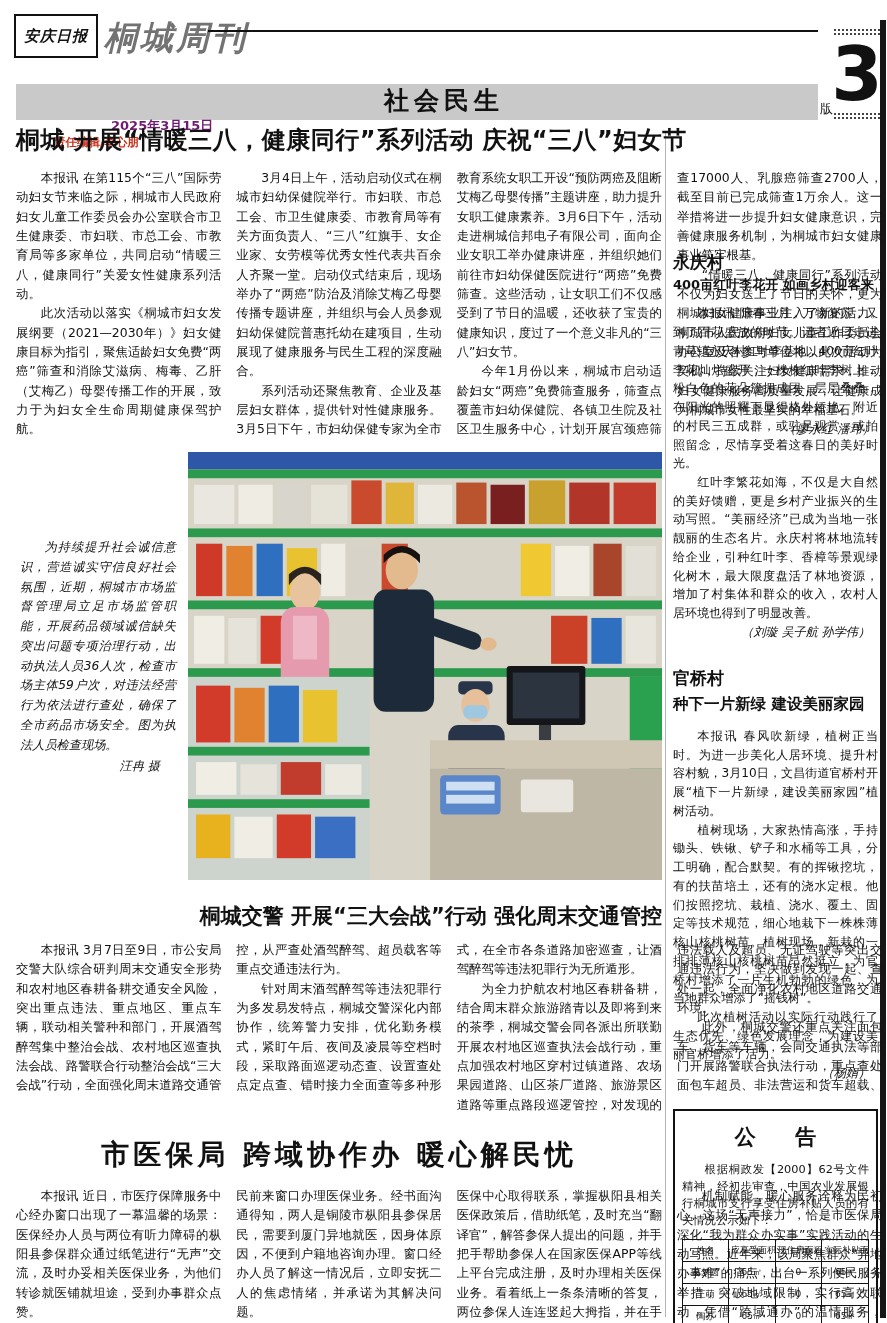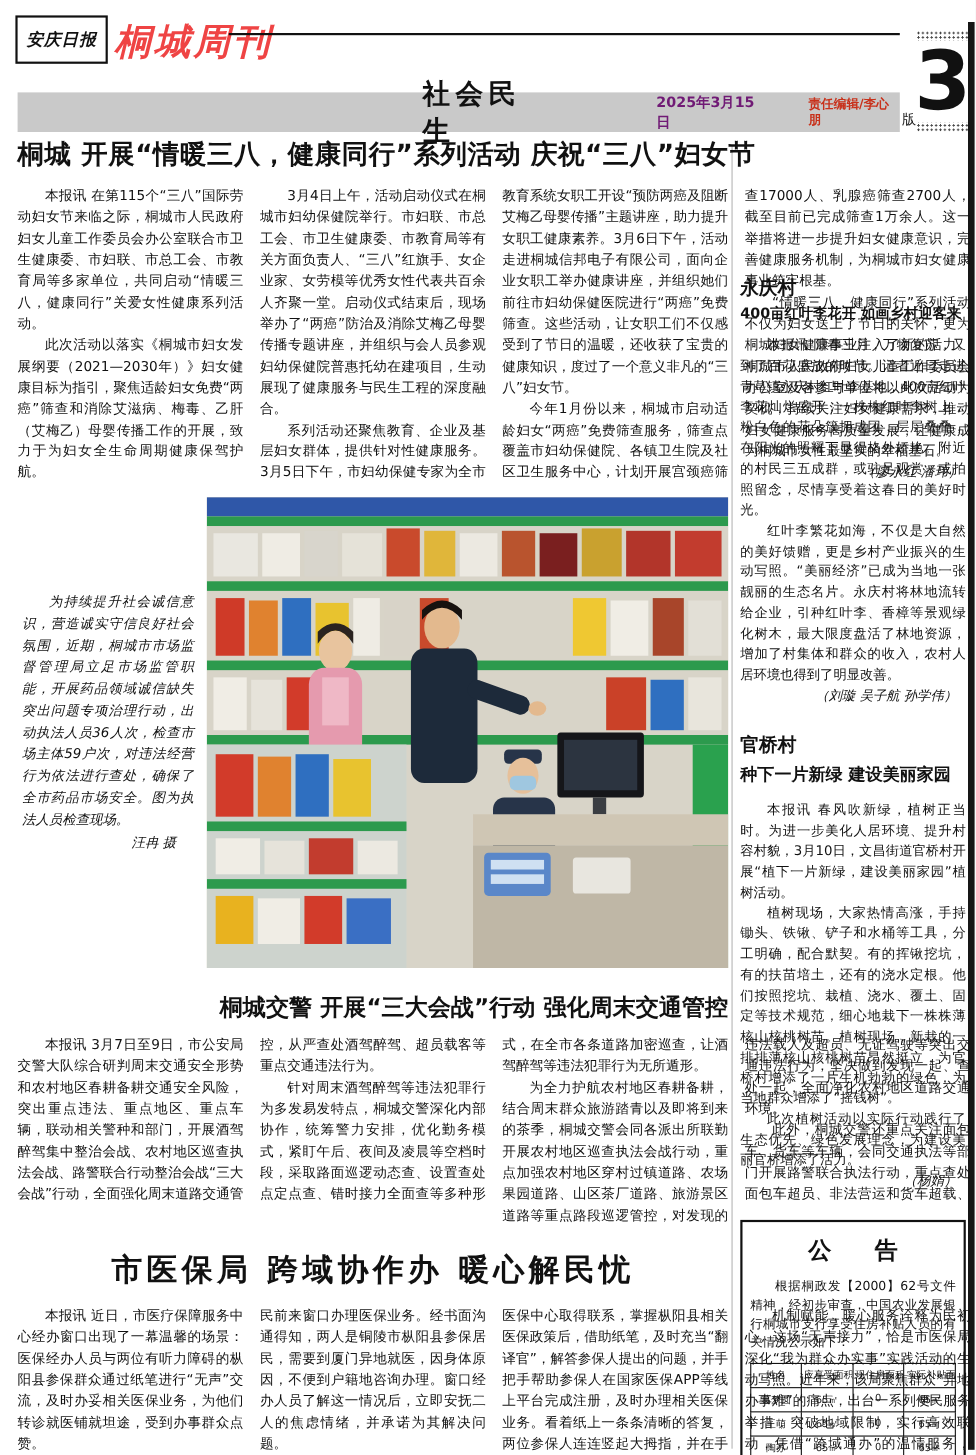--- a/index.html
+++ b/index.html
@@ -2,25 +2,25 @@
 <html><head>
 <meta charset="utf-8">
 <style>
   html,body{margin:0;padding:0;background:#f2f2f2;}
   .page{position:relative;width:887px;height:1323px;background:#ffffff;overflow:hidden;
         font-family:"DejaVu Sans","Liberation Sans",sans-serif;color:#111;}
   
   .logo-box{position:absolute;left:14px;top:14px;width:80px;height:40px;border:2px solid #111;
         display:flex;align-items:center;justify-content:center;font-weight:bold;font-style:italic;
         font-size:15px;letter-spacing:1px;font-family:"DejaVu Serif","Liberation Serif",serif;}
-  .weekly{position:absolute;left:104px;top:16px;color:#ef4444;font-size:33px;font-weight:900;
+  .weekly{position:absolute;left:104px;top:16px;color:#737373;font-size:33px;font-weight:900;
         font-style:italic;letter-spacing:3px;font-family:"DejaVu Serif","Liberation Serif",serif;}
   .topline{position:absolute;left:208px;top:30px;width:610px;height:2px;background:#111;}
   .band{position:absolute;left:16px;top:84px;width:802px;height:36px;background:#c9c9c9;
-        display:flex;align-items:center;}
+        display:flex;align-items:flex-start;flex-direction:column;}
   .section-title{margin-left:368px;font-size:25px;font-weight:900;letter-spacing:5px;}
   .band-date{margin-left:95px;font-size:13px;font-weight:bold;color:#701a75;}
   .band-editor{margin-left:38px;font-size:11.5px;font-weight:bold;color:#c8311b;}
   .ban-label{position:absolute;left:820px;top:100px;font-size:13px;color:#222;}
   .pagenum-block{position:absolute;left:833px;top:28px;width:48px;height:92px;
         background-image:radial-gradient(#444 0.9px,transparent 1.1px);background-size:4px 4px;
         display:flex;align-items:center;justify-content:center;}
   .pagenum{font-size:74px;font-weight:900;line-height:1;background:#fff;padding:0 1px;}
   .right-bar{position:absolute;right:1px;top:20px;width:6px;height:1298px;background:#161616;}
   .divider{position:absolute;left:665px;top:132px;width:1px;height:1185px;background:#b5b5b5;}

